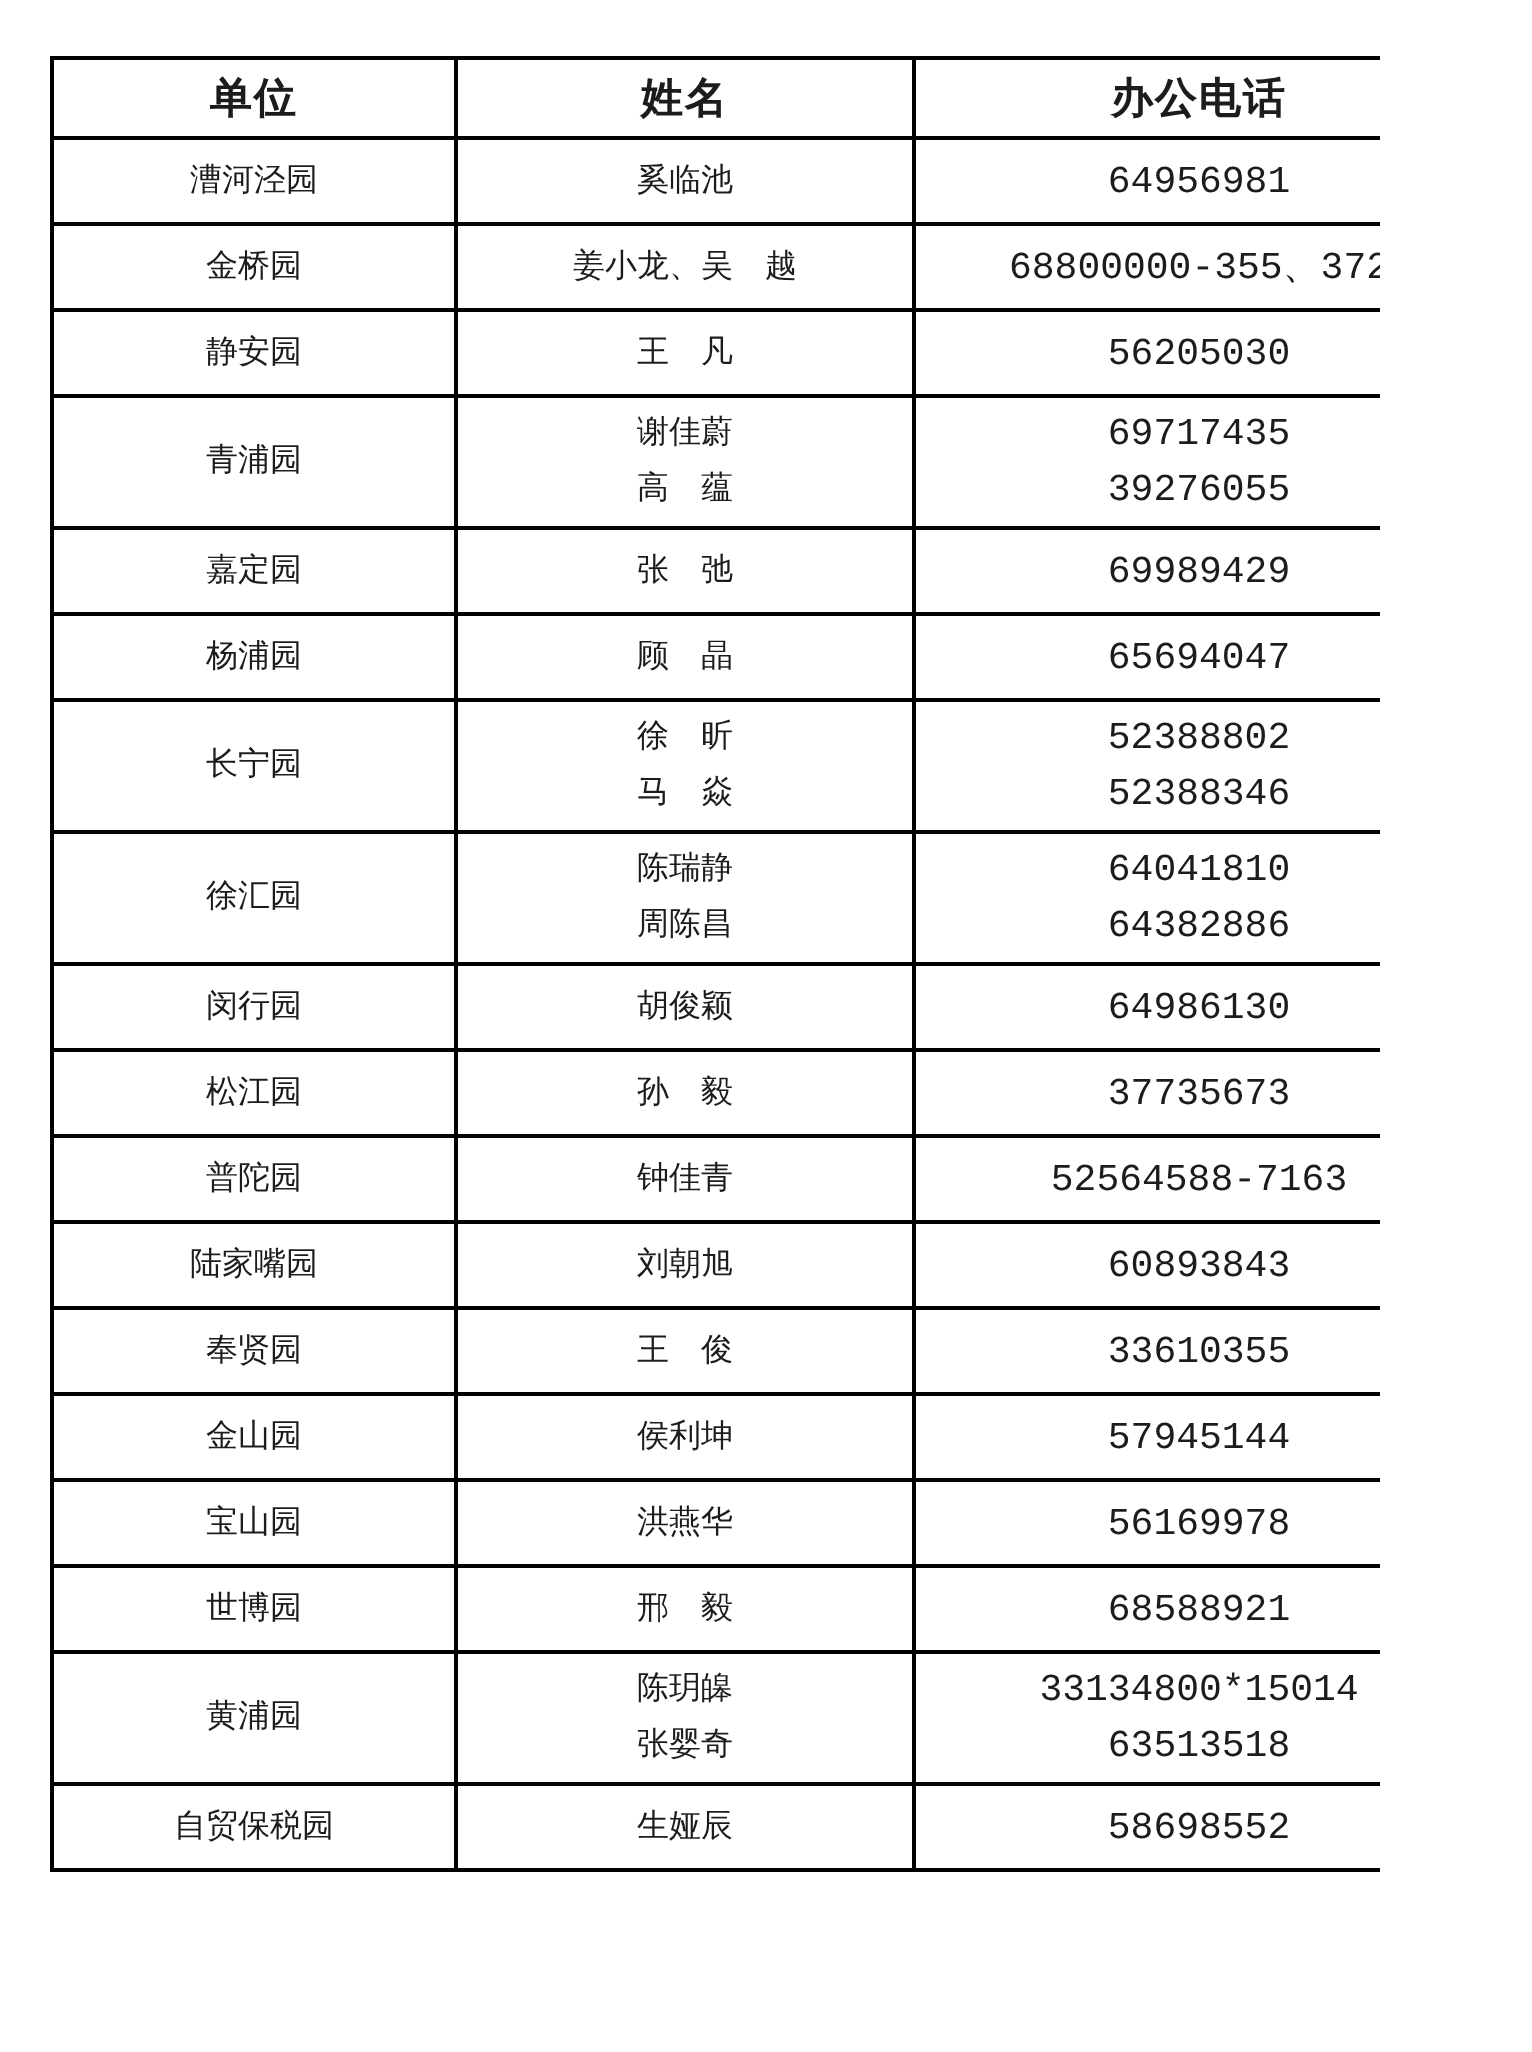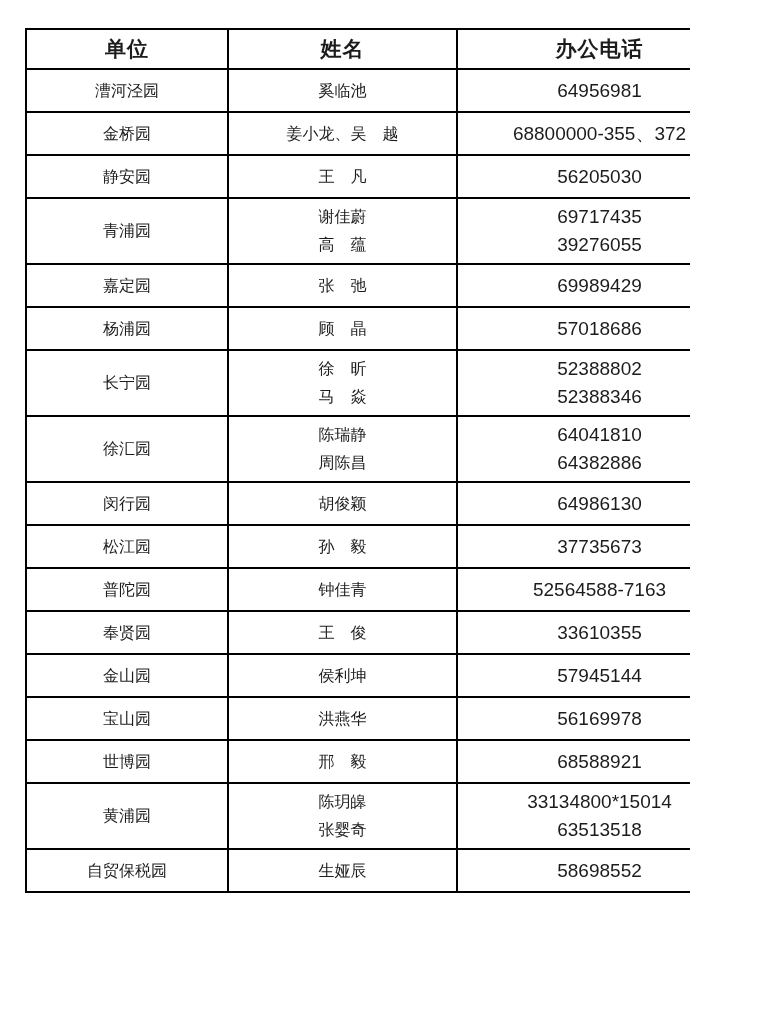--- a/index.html
+++ b/index.html
@@ -5,21 +5,21 @@
   html, body {
     margin: 0;
     padding: 0;
     background: #ffffff;
   }
   .page {
     position: relative;
     width: 690px;
     height: 1026px;
     background: #ffffff;
-    font-family: Liberation Sans, sans-serif;
+    font-family: Liberation Mono, monospace;
     color: #1c1c1c;
     overflow: hidden;
   }
   table.contact-table {
     position: absolute;
     left: 25px;
     top: 28px;
     width: 718px;
     border-collapse: collapse;
     table-layout: fixed;
@@ -128,21 +128,21 @@
           </td>
         </tr>
         <tr>
           <td class="unit-cell">
             <div class="line">杨浦园</div>
           </td>
           <td class="name-cell">
             <div class="line">顾　晶</div>
           </td>
           <td class="phone-cell">
-            <div class="line">57018686</div>
+            <div class="line">65694047</div>
           </td>
         </tr>
         <tr>
           <td class="unit-cell">
             <div class="line">长宁园</div>
           </td>
           <td class="name-cell">
             <div class="line">徐　昕</div>
             <div class="line">马　焱</div>
           </td>
@@ -188,20 +188,31 @@
         </tr>
         <tr>
           <td class="unit-cell">
             <div class="line">普陀园</div>
           </td>
           <td class="name-cell">
             <div class="line">钟佳青</div>
           </td>
           <td class="phone-cell">
             <div class="line">52564588-7163</div>
+          </td>
+        </tr>
+        <tr>
+          <td class="unit-cell">
+            <div class="line">陆家嘴园</div>
+          </td>
+          <td class="name-cell">
+            <div class="line">刘朝旭</div>
+          </td>
+          <td class="phone-cell">
+            <div class="line">60893843</div>
           </td>
         </tr>
         <tr>
           <td class="unit-cell">
             <div class="line">奉贤园</div>
           </td>
           <td class="name-cell">
             <div class="line">王　俊</div>
           </td>
           <td class="phone-cell">

